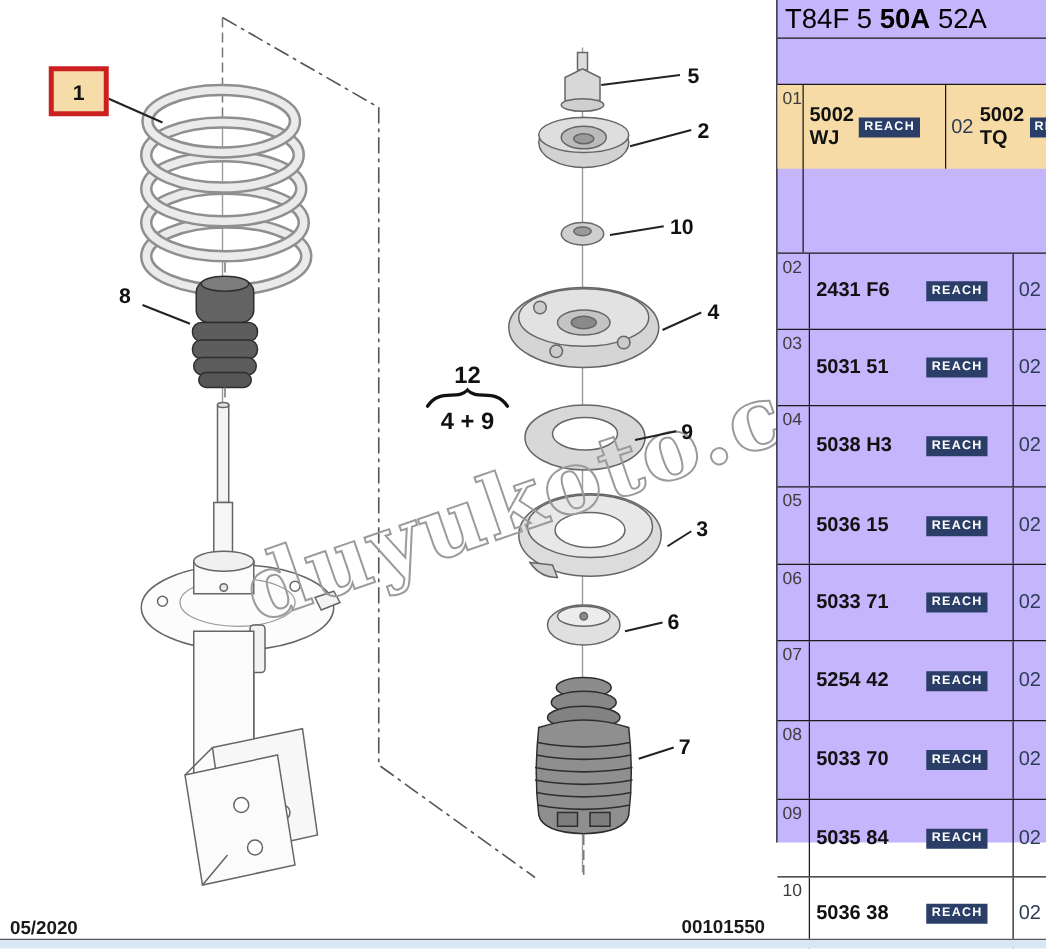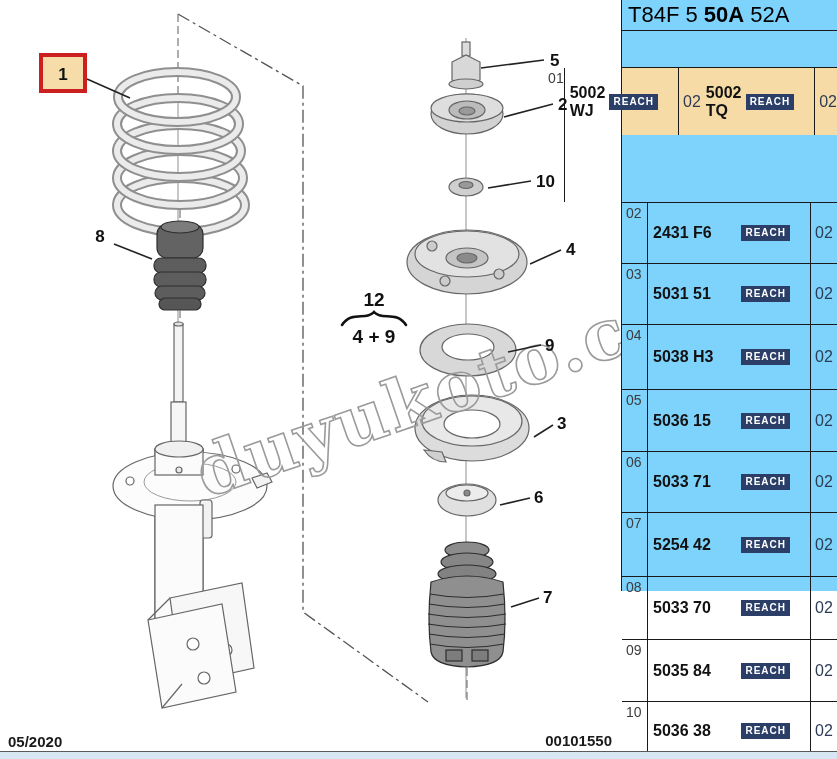--- a/index.html
+++ b/index.html
@@ -20,30 +20,30 @@
   .ln    { stroke:#222; stroke-width:1.6; }
   .call  { font:bold 17px "Liberation Sans", sans-serif; fill:#111; }
   .grp   { font:bold 19px "Liberation Sans", sans-serif; fill:#111; }
   .brace { fill:none; stroke:#111; stroke-width:2.6; stroke-linecap:round; }
   .foot  { font:bold 15px "Liberation Sans", sans-serif; fill:#1a1a1a; }
   .wm    { font:bold 70px "DejaVu Serif", serif; fill:none; stroke:#9b9b9b;
            stroke-width:1.6; letter-spacing:2px; }
   .hotbox { fill:var(--callout_box_fill); stroke:var(--callout_box_border); stroke-width:4; }
   
   .htable {
-    position:absolute; left:621px; top:0; width:216px; height:591px;
-    border-left:1px solid #1a1a1a; background:#7dd3fc;
+    position:absolute; left:621px; top:0; width:216px; height:674px;
+    border-left:1px solid #1a1a1a; background:#c4b5fd;
   }
   .hl-band { position:absolute; left:0; top:68px; right:0; height:67px;
              background:var(--highlight); z-index:0; }
   .thead { position:relative; z-index:1; height:31px; border-bottom:1px solid #1a1a1a;
            font-size:22px; color:#000; padding:2px 0 0 6px; white-space:nowrap; }
   .thead .b { font-weight:bold; }
   .tgap  { position:relative; z-index:1; height:37px; border-bottom:1px solid #1a1a1a; }
-  .trow  { position:relative; z-index:1; display:flex; border-bottom:1px solid #1a1a1a;justify-content:flex-end; }
+  .trow  { position:relative; z-index:1; display:flex; border-bottom:1px solid #1a1a1a; }
   .trow.last { border-bottom:none; }
   .cell-num { width:26px; border-right:1px solid #1a1a1a; font-size:14px; color:#3c3c3c;
               padding:2px 0 0 4px; }
   .cell-mid { flex:1; display:flex; flex-direction:row; }
   .subrow { display:flex; align-items:center; flex:1; }
   .code  { margin-left:5px; font-size:16px; font-weight:bold; color:#111; }
   .badge { margin-left:auto; margin-right:20px; background:var(--badge_bg); color:#fff;
            font-size:10px; font-weight:bold; letter-spacing:1px; padding:2px 4px;
            line-height:1.2; }
   .qty   { width:27px; align-self:stretch; border-left:1px solid #1a1a1a;

